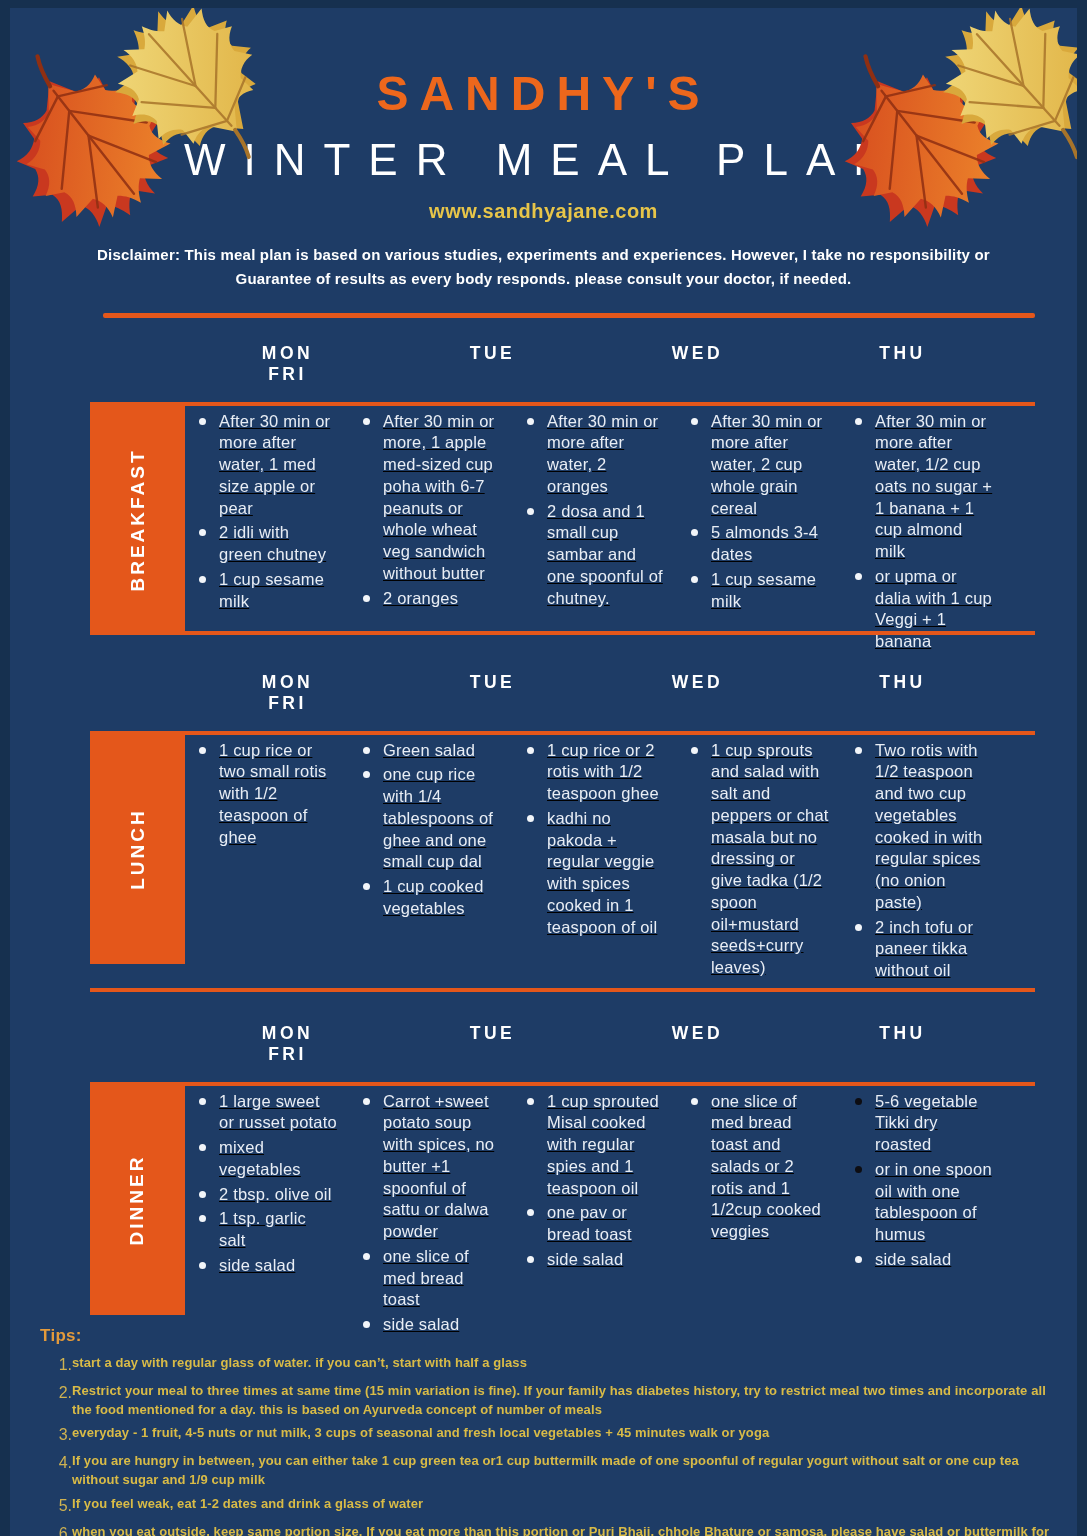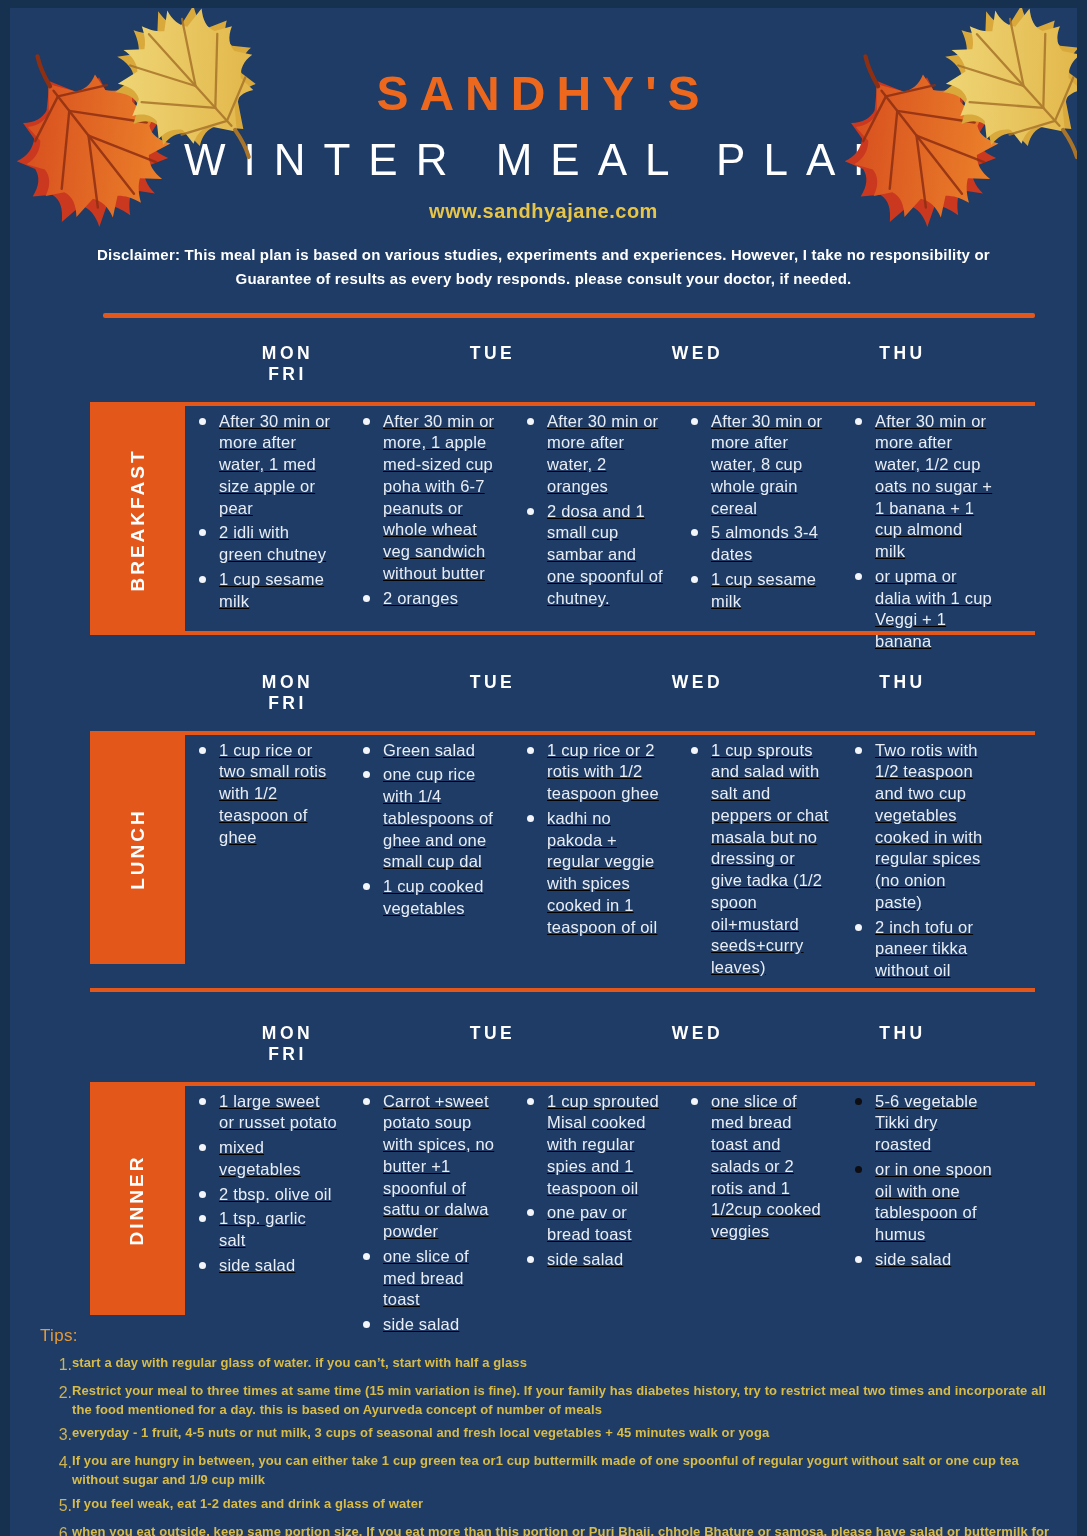--- a/index.html
+++ b/index.html
@@ -78,21 +78,21 @@
     background:#F2F5F9;margin:7px 13px 0 8px;
   }
   .bullet.dark{background:var(--bullet-dark,#0D0D12);}
   .txt{
     color:var(--text-light,#E9EEF5);
     font-size:16.5px;line-height:1.32;letter-spacing:0.2px;
   }
   .tips{margin:12px 14px 0 30px;}
   .tips-label{
     color:var(--tips-label,#E39A3B);
-    font-size:17px;font-weight:normal;letter-spacing:0.3px;
+    font-size:17px;font-weight:bold;letter-spacing:0.3px;
   }
   .tips-list{list-style:none;margin:7px 0 0 14px;padding:0;}
   .tips-list li{display:flex;margin-bottom:4.5px;}
   .tip-num{
     flex:0 0 auto;min-width:18px;text-align:right;
     color:var(--tip-number,#CFB251);
     font-size:16px;line-height:1.47;
   }
   .tip-text{
     flex:1;
@@ -213,21 +213,21 @@
             <li>
               <span class="bullet"></span>
               <span class="txt">2 dosa and 1 small cup sambar and one spoonful of chutney.</span>
             </li>
           </ul>
         </div>
         <div class="cell">
           <ul>
             <li>
               <span class="bullet"></span>
-              <span class="txt">After 30 min or more after water, 8 cup whole grain cereal</span>
+              <span class="txt">After 30 min or more after water, 2 cup whole grain cereal</span>
             </li>
             <li>
               <span class="bullet"></span>
               <span class="txt">5 almonds 3-4 dates</span>
             </li>
             <li>
               <span class="bullet"></span>
               <span class="txt">1 cup sesame milk</span>
             </li>
           </ul>

